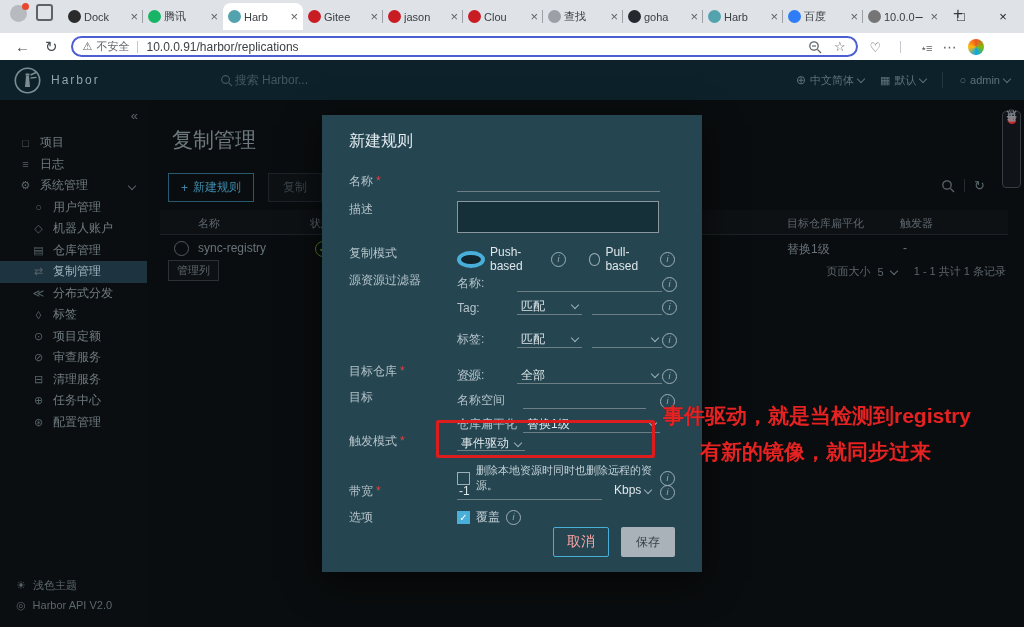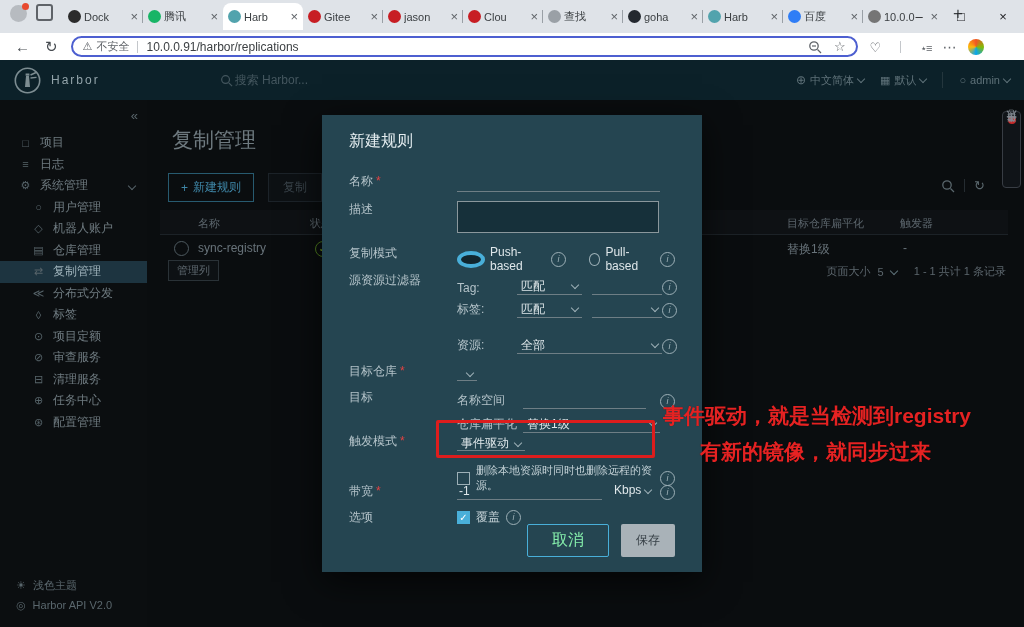--- a/index.html
+++ b/index.html
@@ -100,21 +100,21 @@
   .sublabel{width:60px;flex:none;font-size:12px;color:#b4c3c9}
   .sel{border-bottom:1px solid #6e7e85;height:17px;font-size:12px;color:#dfe7ea;position:relative;padding:0 16px 0 4px;box-sizing:border-box}
   .sel .chev{position:absolute;right:4px;top:4px;border-color:#9db0b7}
   .inf-right{margin-left:auto}
   .cb{width:13px;height:13px;display:inline-block;box-sizing:border-box;flex:none}
   .cb.off{border:1px solid #9db0b7}
   .cb.on{background:#49afd9;color:#fff;font-size:10px;line-height:13px;text-align:center}
   .cb.on::before{content:"✓"}
   .cbl{font-size:11px;color:#c2d0d5;margin:0 6px}
   .mfooter{position:absolute;right:27px;bottom:15px;display:flex;gap:12px}
-  .btn-cancel{border:1px solid #49afd9;color:#86efac;background:transparent;padding:5px 24px;font-size:16px;border-radius:2px}
+  .btn-cancel{border:1px solid #49afd9;color:#fca5a5;background:transparent;padding:5px 13px;font-size:14px;border-radius:2px}
   .btn-save{background:#a9b2b8;color:#374047;border:0;padding:5px 15px;font-size:12px;border-radius:2px}
   
   .redrect{position:absolute;left:436px;top:420px;width:213px;height:32px;border:3px solid #dd1d1d;z-index:30;border-radius:2px}
   .ann{position:absolute;z-index:40;font-size:21px;font-weight:bold;color:#e52222;white-space:nowrap;
        font-family:"Liberation Sans",sans-serif;text-shadow:0 0 1px rgba(0,0,0,.4)}
   .ann1{left:663px;top:402px}
   .ann2{left:700px;top:438px}
   .sidetab{position:absolute;right:3px;top:111px;width:19px;height:77px;border:1px solid #383d44;border-radius:4px;background:#101418;z-index:15;display:flex;flex-direction:column;align-items:center;padding-top:4px;box-sizing:border-box}
   .sidedot{width:8px;height:8px;border-radius:50%;background:#c62828;flex:none}
   .sidetext{writing-mode:vertical-rl;transform:rotate(180deg);font-size:10px;color:#838b93;margin-top:3px;letter-spacing:1px}
@@ -392,28 +392,33 @@
   </div>
 
   <div class="mrow" style="top:86px">
     <span class="mlabel">描述</span>
     <span class="mctrl"><textarea class="desc" style=""></textarea></span>
   </div>
 
   <div class="mrow" style="top:157px">
     <span class="mlabel">源资源过滤器</span>
     <span class="mctrl">
+      <div class="subrow">
+        <span class="sublabel">名称:</span>
+        <span class="sel" style="width:145px"><input class="uin" style="width: 100%; border: 0px;"></span>
+        <span class="inf inf-right"></span>
+      </div>
       <div class="subrow" style="margin-top:3px">
         <span class="sublabel">Tag:</span>
         <span class="sel" style="width:65px"><span>匹配</span><span class="chev"></span></span>
         <span style="width:10px"></span>
         <span class="sel" style="width:70px"><input class="uin" style="width: 100%; border: 0px;"></span>
         <span class="inf inf-right"></span>
       </div>
-      <div class="subrow" style="margin-top:3px">
+      <div class="subrow" style="margin-top:13px">
         <span class="sublabel">标签:</span>
         <span class="sel" style="width:65px"><span>匹配</span><span class="chev"></span></span>
         <span style="width:10px"></span>
         <span class="sel" style="width:70px">
             <span class="chev"></span>
           </span>
         <span class="inf inf-right"></span>
       </div>
       <div class="subrow" style="margin-top:16px">
         <span class="sublabel">资源:</span>

